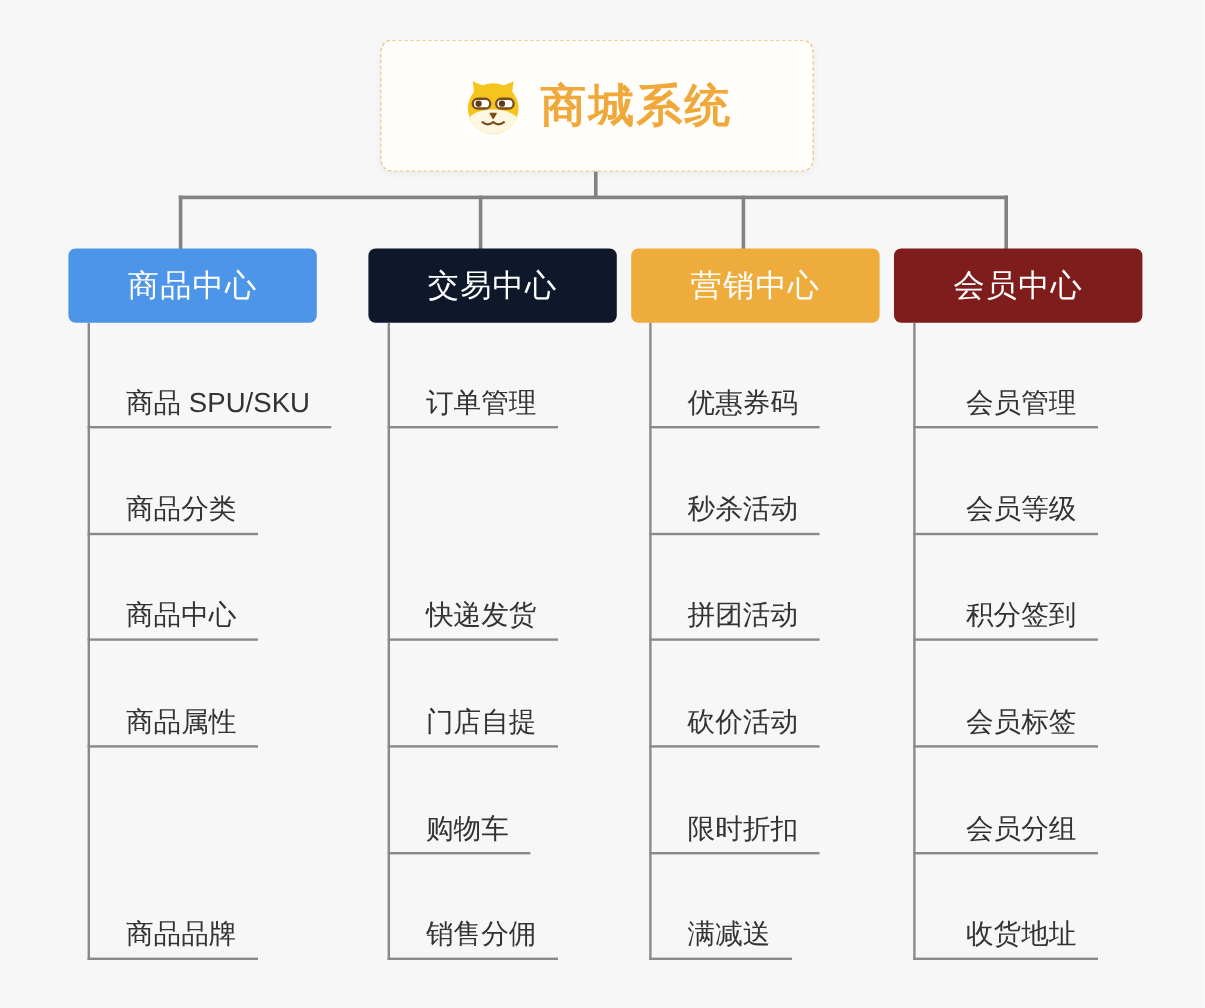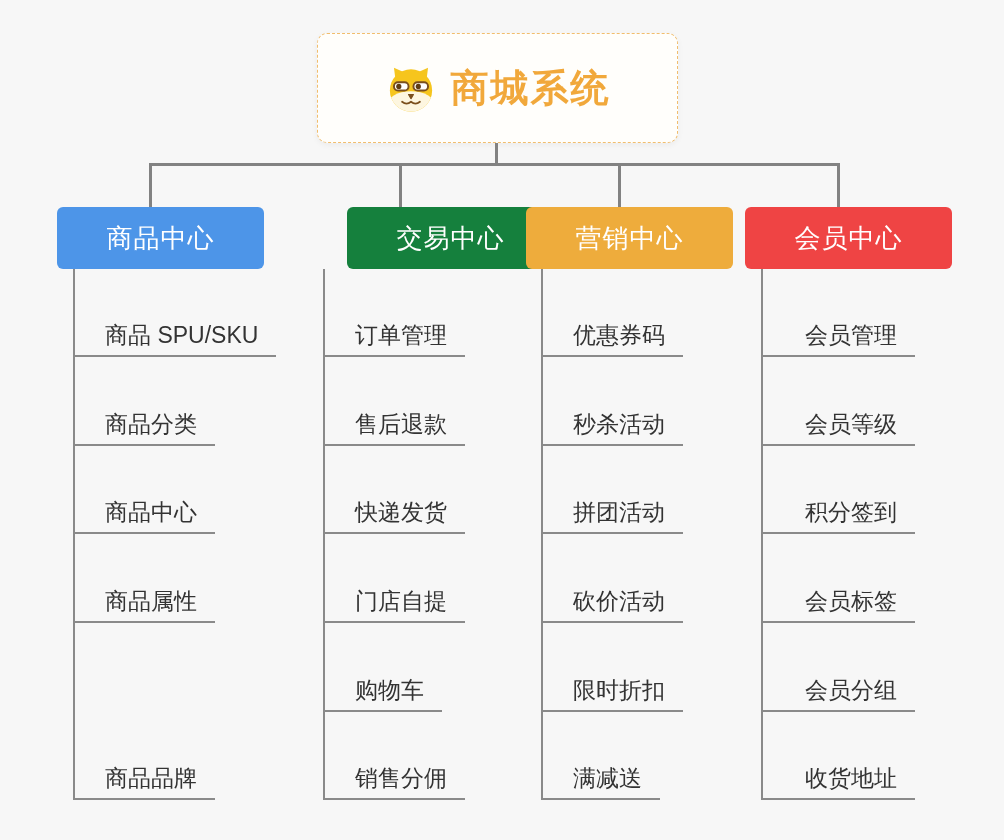--- a/index.html
+++ b/index.html
@@ -67,37 +67,36 @@
   </div>
 
   <div class="conn v-root"></div>
   <div class="conn h-main"></div>
   <div class="conn drop d0"></div>
   <div class="conn drop d1"></div>
   <div class="conn drop d2"></div>
   <div class="conn drop d3"></div>
 
   <div class="bbox bx0" style="background: rgb(77, 149, 232);">商品中心</div>
-  <div class="bbox bx1" style="background: #15803d; margin-left: 40px;">交易中心</div>
+  <div class="bbox bx1" style="background: #0f172a;">交易中心</div>
   <div class="bbox bx2" style="background: rgb(238, 172, 60); text-align: right;">营销中心</div>
-  <div class="bbox bx3" style="background: #ef4444;">会员中心</div>
+  <div class="bbox bx3" style="background: #7f1d1d;">会员中心</div>
 
   <div class="trunk tx0"></div>
   <div class="trunk tx1"></div>
   <div class="trunk tx2"></div>
   <div class="trunk tx3"></div>
 
   <div class="leaf cx0 row0">商品 SPU/SKU</div>
   <div class="leaf cx0 row1">商品分类</div>
   <div class="leaf cx0 row2">商品中心</div>
   <div class="leaf cx0 row3">商品属性</div>
   <div class="leaf cx0 row5">商品品牌</div>
 
   <div class="leaf cx1 row0">订单管理</div>
-  <div class="leaf cx1 row1">售后退款</div>
   <div class="leaf cx1 row2">快递发货</div>
   <div class="leaf cx1 row3">门店自提</div>
   <div class="leaf cx1 row4">购物车</div>
   <div class="leaf cx1 row5">销售分佣</div>
 
   <div class="leaf cx2 row0">优惠券码</div>
   <div class="leaf cx2 row1">秒杀活动</div>
   <div class="leaf cx2 row2">拼团活动</div>
   <div class="leaf cx2 row3">砍价活动</div>
   <div class="leaf cx2 row4">限时折扣</div>

